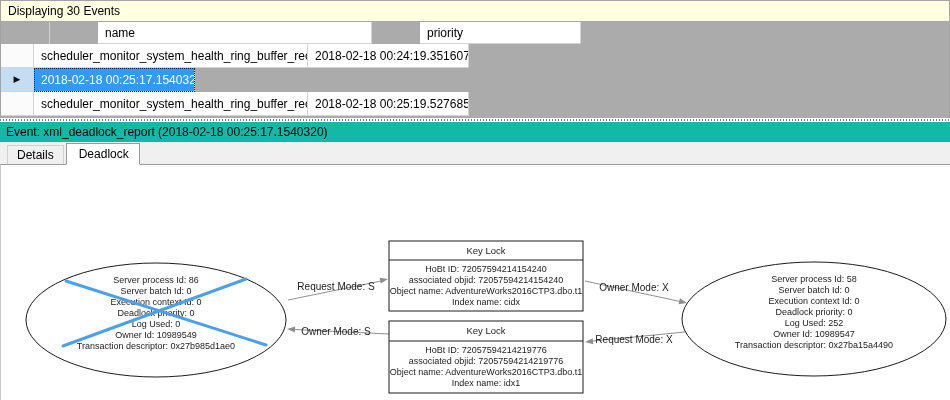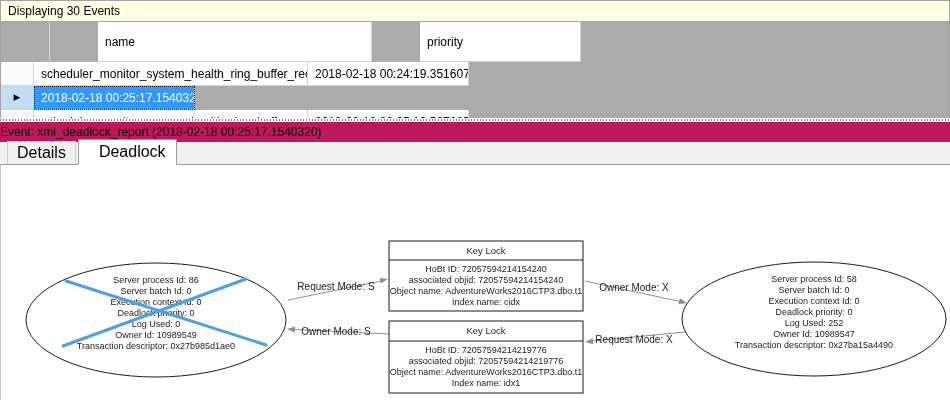--- a/index.html
+++ b/index.html
@@ -18,51 +18,51 @@
 
   
   .grid-area { height: 96px; background: #ababab; border-left: 1px solid #a3a3a3; border-right: 1px solid #a3a3a3; }
   .grid { width: 468px; }
   .grow { display: flex; }
   .cell {
     background: #fff; border-right: 1px solid #d4d4d4; border-bottom: 1px solid #d4d4d4;
     font-size: 12px; color: #000; padding: 0 0 0 7px; display: flex; align-items: center;
     white-space: nowrap; overflow: hidden;
   }
-  .grow.header .cell { height: 40px; margin-left: 48px; }
+  .grow.header .cell { height: 22px; margin-left: 48px; }
   .grow.data .cell { height: 24px; }
   .cell.sel { width: 33px; background: #fbfbfb; padding: 0; justify-content: center; }
   .cell.name { width: 274px; }
   .cell.ts { width: 161px; }
   .row-main { display: flex; }
   .grow.selected .row-main { outline: 1px dotted #1d1d1d; outline-offset: -1px; }
   .grow.selected .cell.name, .grow.selected .cell.ts { background: #3399ff; color: #fff; }
   .grow.selected .cell.sel { background: #c3ddf2; }
   .rowarrow { font-size: 9px; color: #111; line-height: 1; }
 
   
   .splitter {
     height: 4px; background: #fff;
     background-image: repeating-linear-gradient(90deg, #7c7c7c 0 1px, #ffffff 1px 3px);
     background-size: 3px 2px; background-repeat: repeat-x; background-position: 0 1px;
   }
 
   
-  .event-bar { height: 20px; background: #be185d; font-size: 12px; color: #000; line-height: 20px; padding-left: 0; }
+  .event-bar { height: 20px; background: #14b8a6; font-size: 12px; color: #000; line-height: 20px; padding-left: 6px; }
 
   
   .tabstrip { height: 22px; background: #f0f0f0; display: flex; align-items: flex-end; padding-left: 7px; position: relative; z-index: 2; }
   .tab {
-    font-size: 16px; color: #000; background: #f0f0f0;
+    font-size: 12px; color: #000; background: #f0f0f0;
     border: 1px solid #d0d0d0; border-bottom: none;
     padding: 2px 9px 2px 9px; margin-right: 2px; cursor: default;
   }
   .tab.active {
     background: #fff; border: 1px solid #9a9a9a; border-bottom: 1px solid #fff;
-    padding: 3px 10px 3px 20px; margin-bottom: -1px; position: relative; z-index: 3;
+    padding: 3px 10px 3px 12px; margin-bottom: -1px; position: relative; z-index: 3;
   }
 
   
   .panel { flex: 1; background: #fff; border-top: 1px solid #9a9a9a; border-left: 1px solid #c9c9c9; position: relative; z-index: 1; }
   .panel svg { display: block; }
 
   svg text { font-family: "Liberation Sans", "DejaVu Sans", sans-serif; fill: #1c1c1c; }
   .node-line { font-size: 9px; text-anchor: middle; }
   .box-title { font-size: 9.5px; text-anchor: middle; }
   .edge-label { font-size: 10px; text-anchor: middle; }

